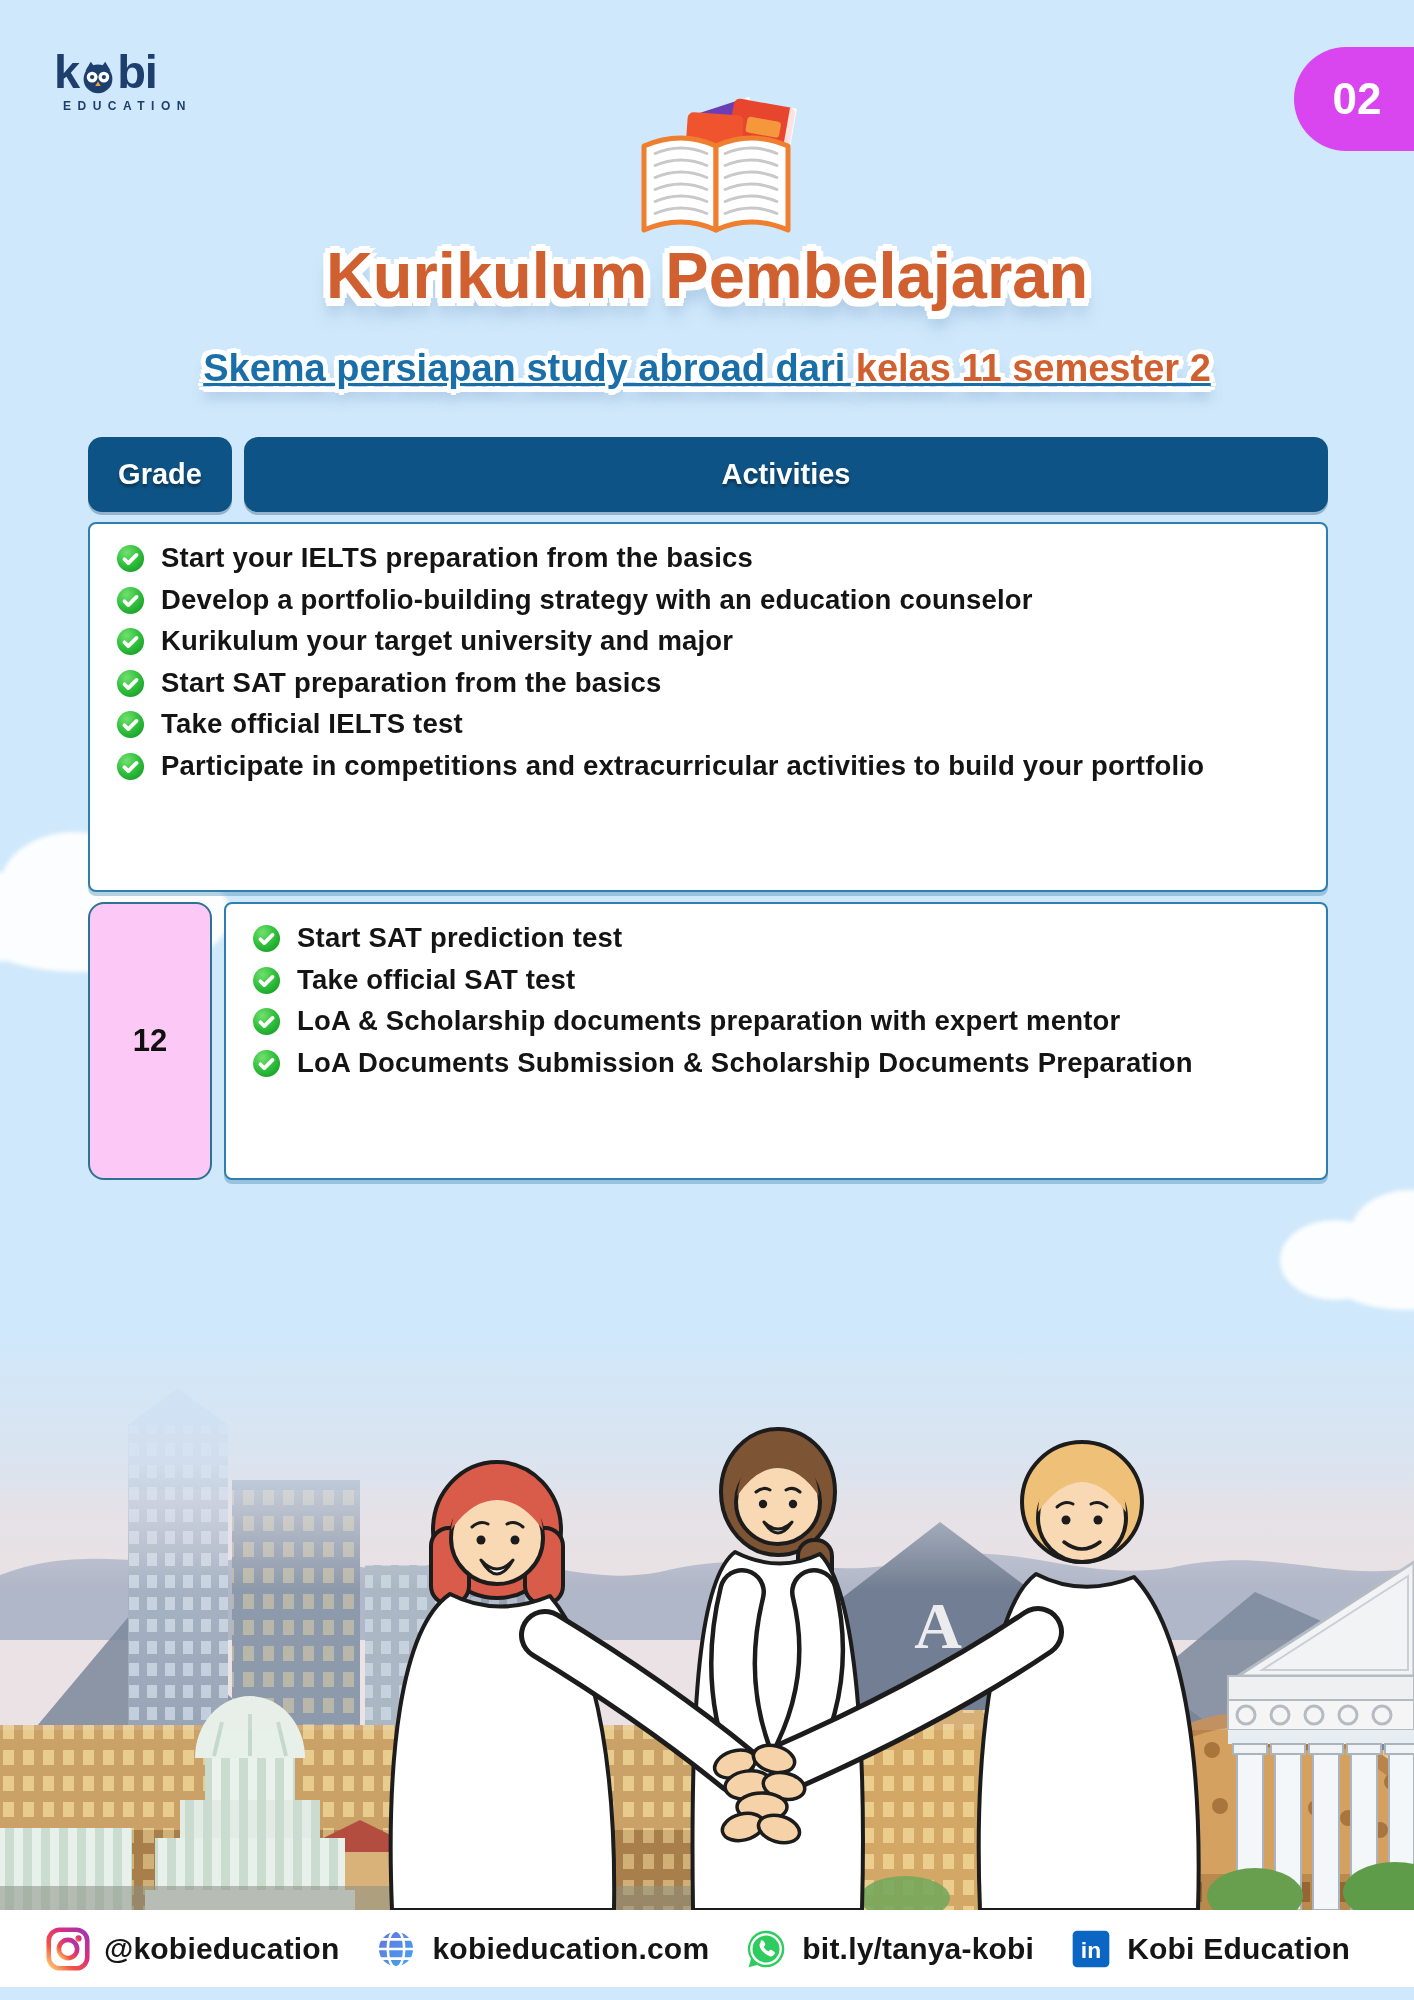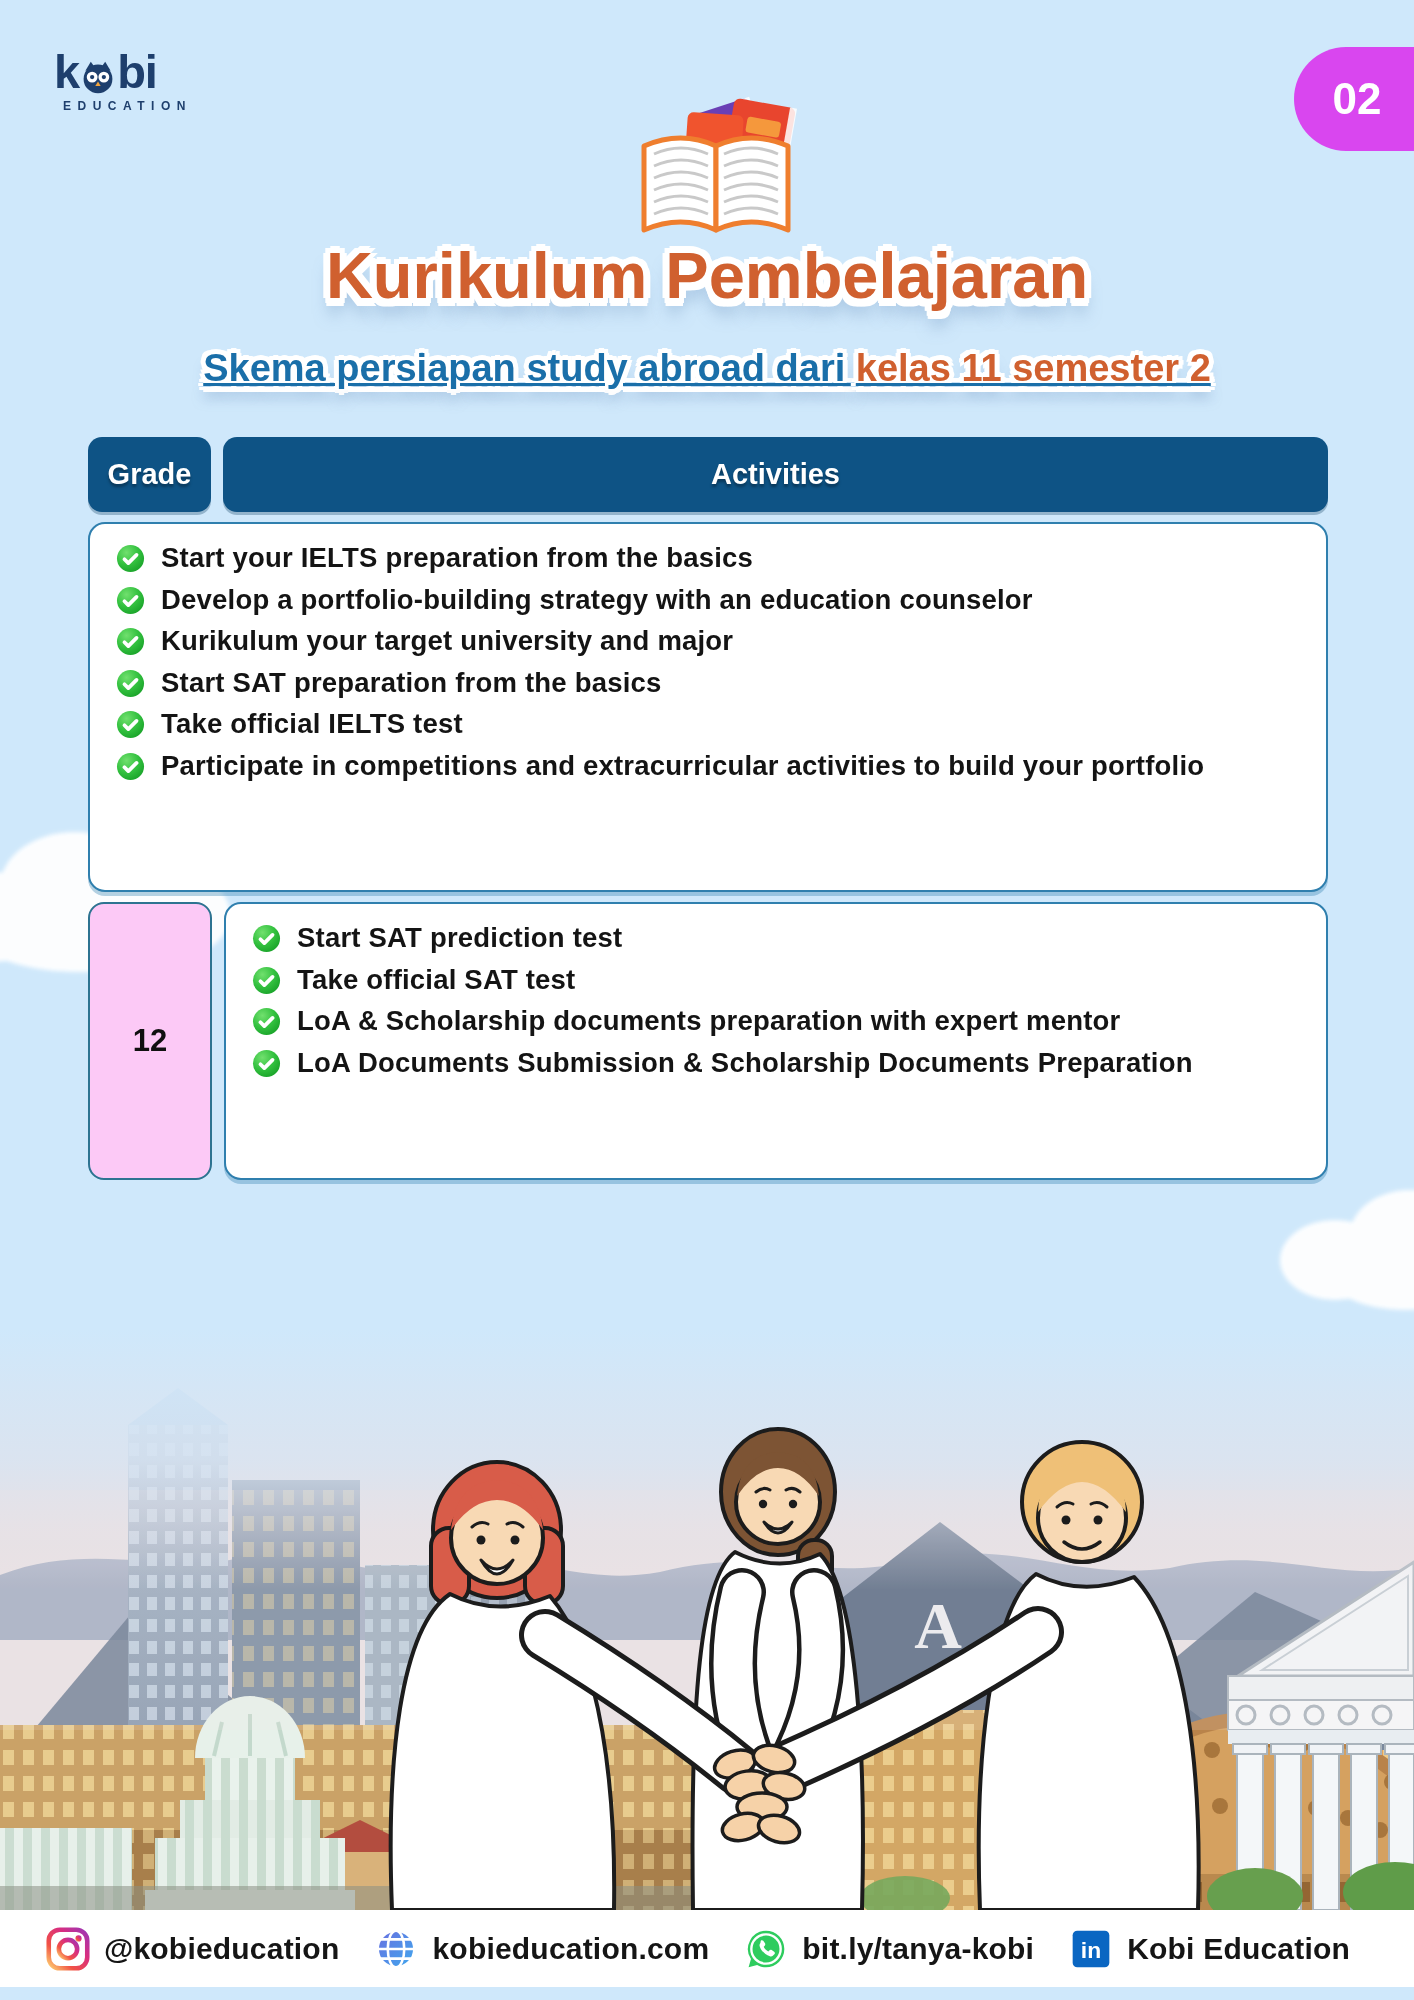--- a/index.html
+++ b/index.html
@@ -38,28 +38,28 @@
   .cloud i{position:absolute;background:#fff;border-radius:50%;display:block;}
   .cloud-left{left:-80px;top:812px;width:360px;height:170px;}
   .cloud-right{left:1280px;top:1180px;width:220px;height:140px;}
 
   
   .table{position:absolute;left:88px;top:437px;width:1240px;z-index:3;}
   .t-head{display:flex;gap:12px;height:75px;}
   .t-head .cell{background:#0e5385;border-radius:14px;display:flex;align-items:center;justify-content:center;
     color:#fff;font-weight:800;font-size:29px;text-shadow:0 3px 3px rgba(0,0,0,.35);
     box-shadow:0 3px 0 rgba(10,60,95,.3);}
-  .t-head .grade-h{width:123px;}
+  .t-head .grade-h{width:144px;}
   .t-head .acts-h{flex:1;}
   .t-row{display:flex;gap:12px;margin-top:10px;}
   .row-11{height:370px;}
   .row-12{height:278px;}
   .grade-cell{width:124px;border:2px solid #2d7391;border-radius:16px;box-sizing:border-box;
     display:flex;align-items:center;justify-content:center;font-size:31px;font-weight:800;color:#101010;}
-  .acts-card{flex:1;background:#fff;border:2px solid #2f7fae;border-radius:17px;box-sizing:border-box;
+  .acts-card{flex:1;background:#fff;border:2px solid #2f7fae;border-radius:8px;box-sizing:border-box;
     padding:13px 26px;box-shadow:0 4px 0 rgba(47,127,174,.35);}
   .act{display:flex;align-items:flex-start;}
   .act .check{flex:none;width:29px;height:29px;margin:7px 16px 0 0;}
   .act .act-text{flex:1;font-size:27.5px;line-height:41.5px;font-weight:700;color:#141414;letter-spacing:.2px;}
 
   
   .scene{position:absolute;left:0;top:1330px;width:1414px;height:580px;z-index:0;}
 
   
   .footer{position:absolute;left:0;top:1910px;width:1414px;height:77px;background:#fff;z-index:6;

